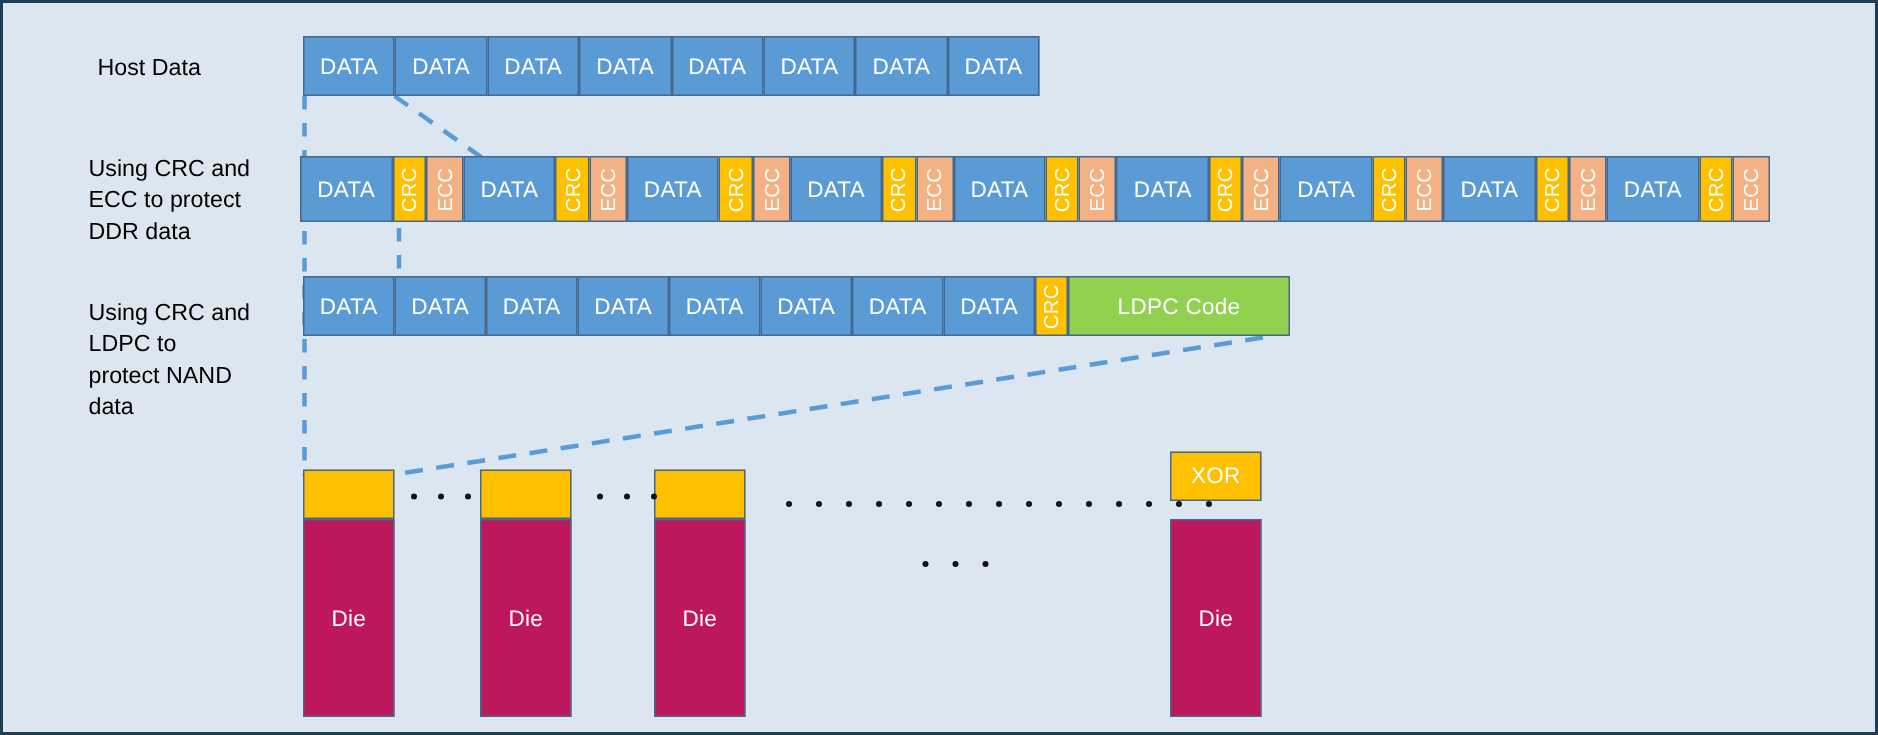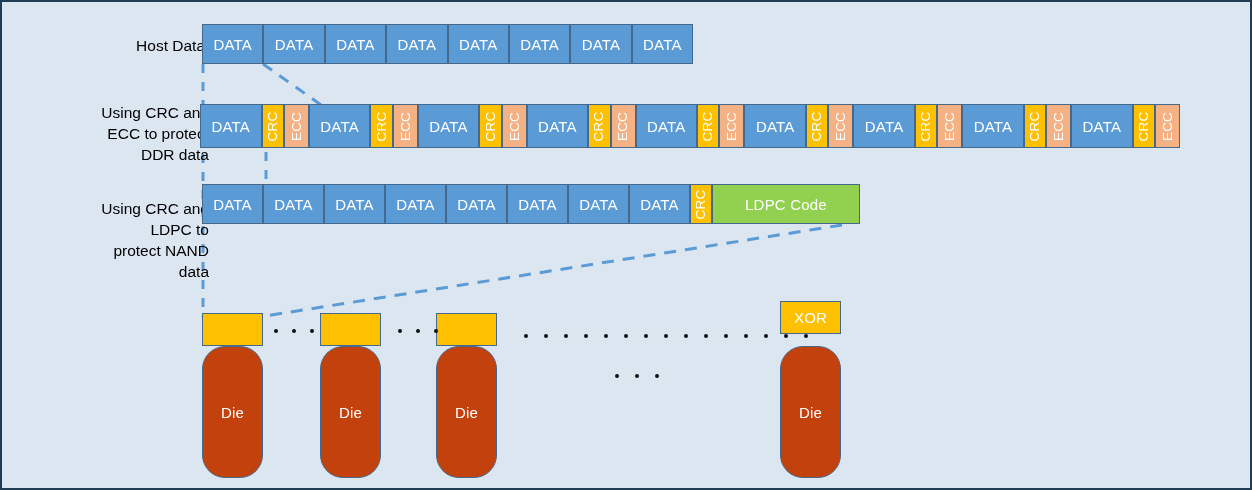--- a/index.html
+++ b/index.html
@@ -18,42 +18,42 @@
     overflow: hidden;
   }
 
   
   .row-label {
     position: absolute;
     color: #000000;
     font-size: 15.5px;
     line-height: 21px;
     white-space: pre-line;
-    text-align: right;
+    text-align: left;
   }
 
   
   .blk {
     position: absolute;
     box-sizing: border-box;
     border: 1.6px solid #44698c;
     color: #ffffff;
     display: flex;
     align-items: center;
     justify-content: center;
     font-size: 15px;
     letter-spacing: .2px;
     overflow: hidden;
   }
   .blk.data   { background: #5b9bd5; }
   .blk.crc    { background: #ffc000; }
   .blk.ecc    { background: #f4b183; }
   .blk.ldpc   { background: #92d050; }
   .blk.xorhdr { background: #ffc000; }
-  .blk.die    { background: #c2410c; border-radius: 23px; }
+  .blk.die    { background: #be185d; }
 
   
   .vert span {
     display: block;
     transform: rotate(-90deg);
     transform-origin: center center;
     white-space: nowrap;
     font-size: 13.5px;
   }
 

